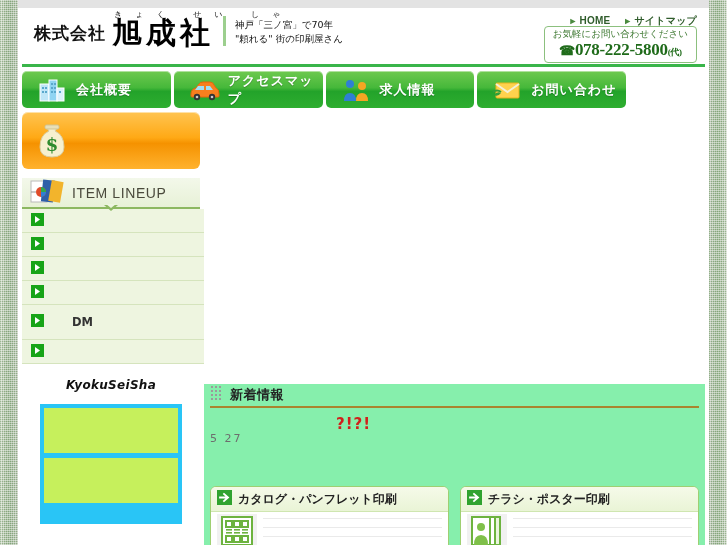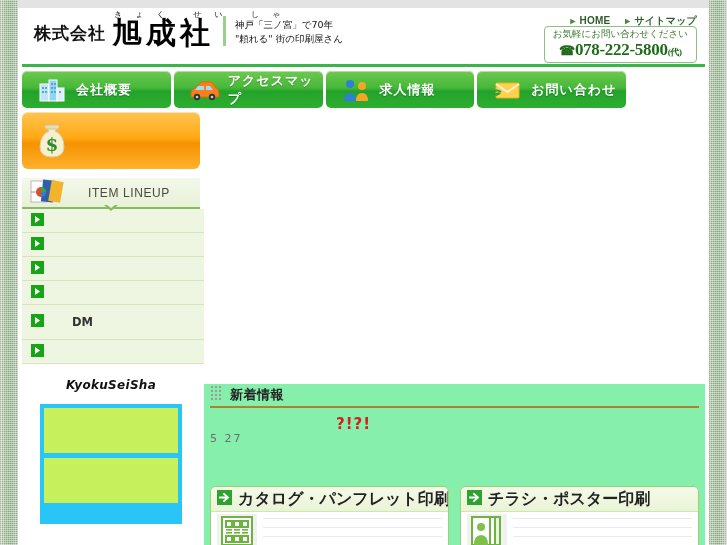--- a/index.html
+++ b/index.html
@@ -184,21 +184,21 @@
   .lineup-head {
     position: relative;
     margin-top: 9px;
     width: 178px; height: 29px;
     background: linear-gradient(180deg, #f3f8ea 0%, #e7f1d7 100%);
     border-bottom: 2px solid #8cb861;
     display: flex; align-items: center;
   }
   .lineup-head .li-ico { margin-left: 6px; flex: none; }
   .lineup-head .li-label {
-    margin-left: 20px; font-size: 12px; color: #4a4a3c;
+    margin-left: 4px; font-size: 14px; color: #4a4a3c;
     letter-spacing: .6px; font-weight: 500;
   }
   .lineup-notch {
     position: absolute; left: 82px; top: 27px;
     width: 0; height: 0;
     border-left: 7px solid transparent;
     border-right: 7px solid transparent;
     border-top: 6px solid #8cb861;
   }
   .lineup-notch-inner {
@@ -310,21 +310,21 @@
     cursor: pointer;
   }
   .card-head {
     height: 24px;
     background: linear-gradient(180deg, #f5fae9 0%, #e9f4d6 100%);
     border-bottom: 1px solid #cfe6b0;
     display: flex; align-items: center;
   }
   .card-head .ca-ico { margin-left: 6px; flex: none; }
   .card-head .ca-label {
-    margin-left: 6px; font-size: 16px; font-weight: bold; color: #222;
+    margin-left: 6px; font-size: 12px; font-weight: bold; color: #222;
     font-family: "DejaVu Sans", sans-serif;
     white-space: nowrap;
   }
   .card-body {
     position: relative;
     height: 35px;
     background: #ffffff;
     display: flex;
   }
   .card-thumb {

